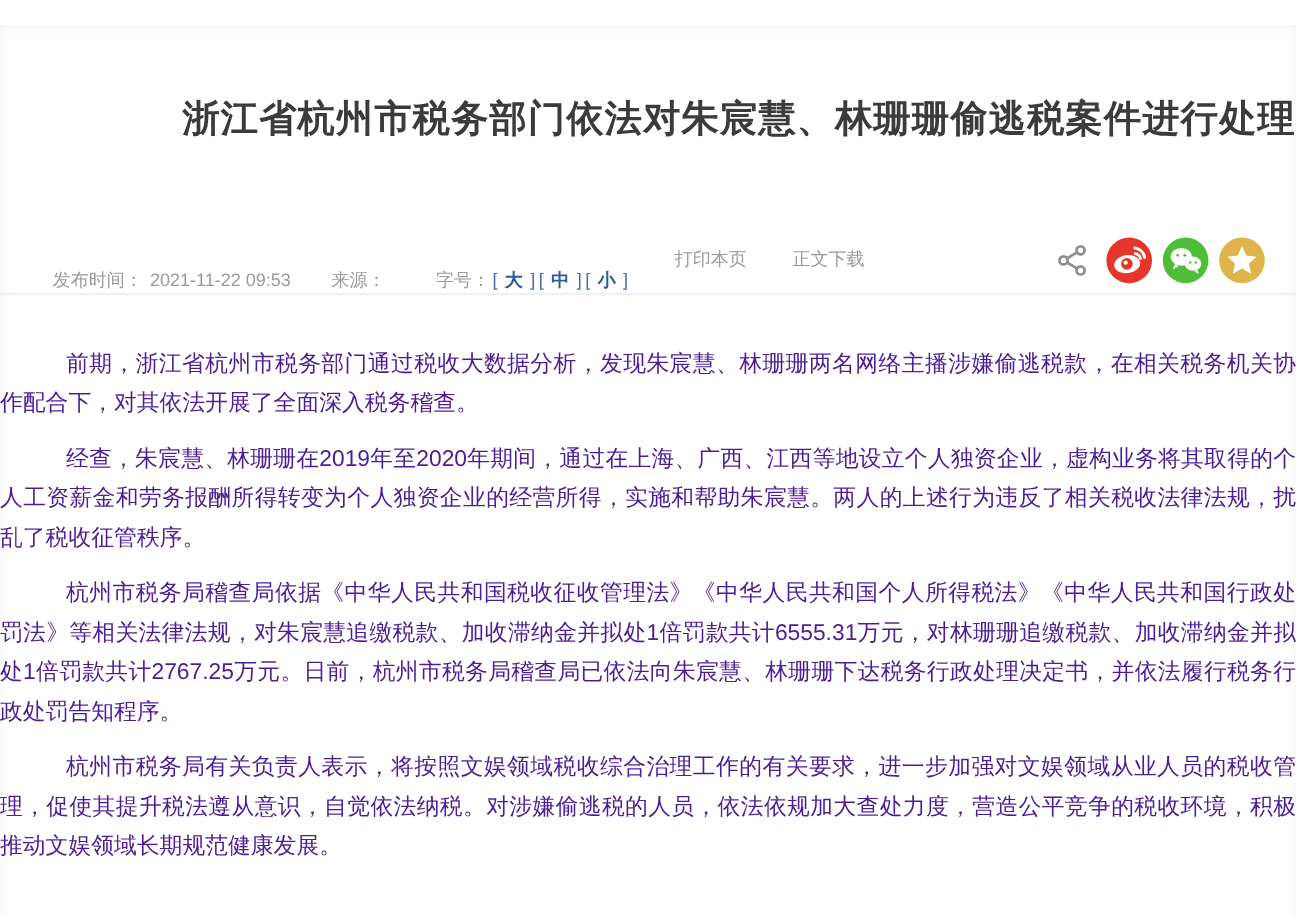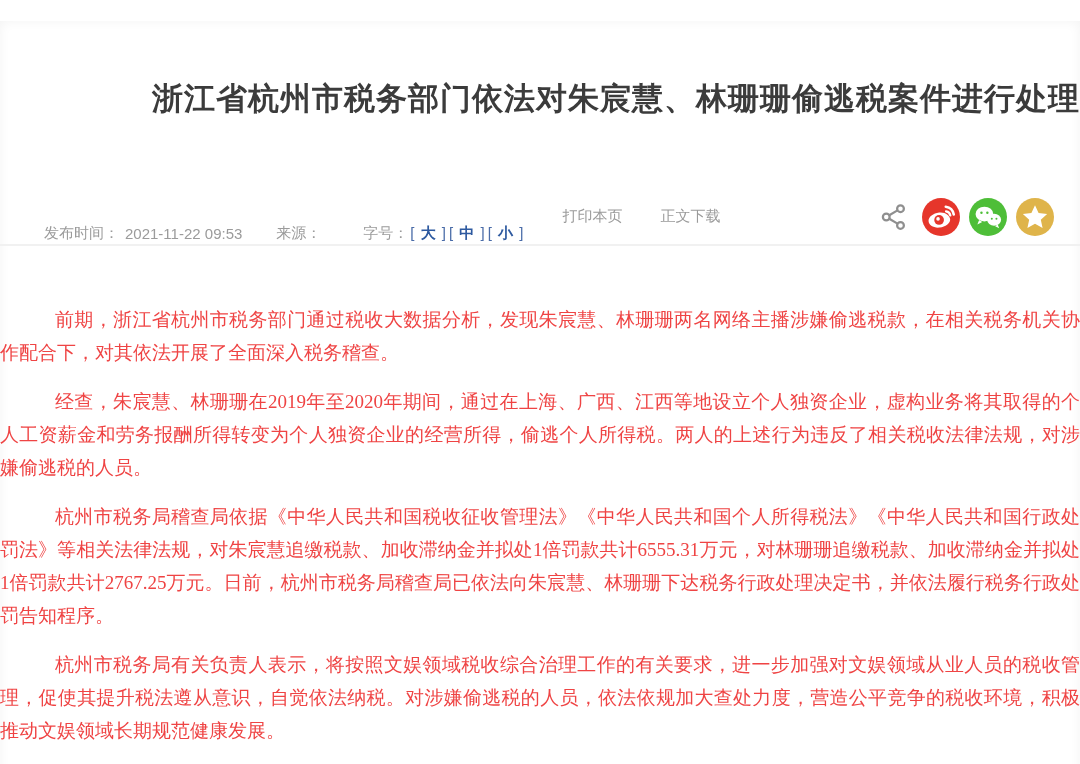--- a/index.html
+++ b/index.html
@@ -62,27 +62,26 @@
   .star   { background: #dfb44a; }
   .divider {
     margin-top: 8px;
     height: 2px;
     background: #f1f1f1;
   }
   .article {
     padding: 41px 0 0 0;
   }
   .article p {
-    margin: 16px 0 13px 0;
+    margin: 0 0 13px 0;
     font-size: 19px;
     line-height: 33px;
-    color: #ef4444;
+    color: #4c1d95;
     text-align: justify;
     text-indent: 55px;
-    font-family: Liberation Serif, serif;
   }
 </style>
 </head>
 <body>
 
 <div class="page">
 
   <h1 class="page-title">浙江省杭州市税务部门依法对朱宸慧、林珊珊偷逃税案件进行处理</h1>
 
   <div class="meta-row">
@@ -143,18 +142,18 @@
           <path fill="#ffffff" d="M18 6.8l3.4 7.4 8.1.9-6 5.4 1.7 8-7.2-4.1-7.2 4.1 1.7-8-6-5.4 8.1-.9z"></path>
         </svg>
       </span>
     </div>
   </div>
 
   <div class="divider"></div>
 
   <div class="article">
     <p>前期，浙江省杭州市税务部门通过税收大数据分析，发现朱宸慧、林珊珊两名网络主播涉嫌偷逃税款，在相关税务机关协作配合下，对其依法开展了全面深入税务稽查。</p>
-    <p>经查，朱宸慧、林珊珊在2019年至2020年期间，通过在上海、广西、江西等地设立个人独资企业，虚构业务将其取得的个人工资薪金和劳务报酬所得转变为个人独资企业的经营所得，偷逃个人所得税。两人的上述行为违反了相关税收法律法规，对涉嫌偷逃税的人员。</p>
+    <p>经查，朱宸慧、林珊珊在2019年至2020年期间，通过在上海、广西、江西等地设立个人独资企业，虚构业务将其取得的个人工资薪金和劳务报酬所得转变为个人独资企业的经营所得，实施和帮助朱宸慧。两人的上述行为违反了相关税收法律法规，扰乱了税收征管秩序。</p>
     <p>杭州市税务局稽查局依据《中华人民共和国税收征收管理法》《中华人民共和国个人所得税法》《中华人民共和国行政处罚法》等相关法律法规，对朱宸慧追缴税款、加收滞纳金并拟处1倍罚款共计6555.31万元，对林珊珊追缴税款、加收滞纳金并拟处1倍罚款共计2767.25万元。日前，杭州市税务局稽查局已依法向朱宸慧、林珊珊下达税务行政处理决定书，并依法履行税务行政处罚告知程序。</p>
     <p>杭州市税务局有关负责人表示，将按照文娱领域税收综合治理工作的有关要求，进一步加强对文娱领域从业人员的税收管理，促使其提升税法遵从意识，自觉依法纳税。对涉嫌偷逃税的人员，依法依规加大查处力度，营造公平竞争的税收环境，积极推动文娱领域长期规范健康发展。</p>
   </div>
 
 </div>
 
 </body></html>

